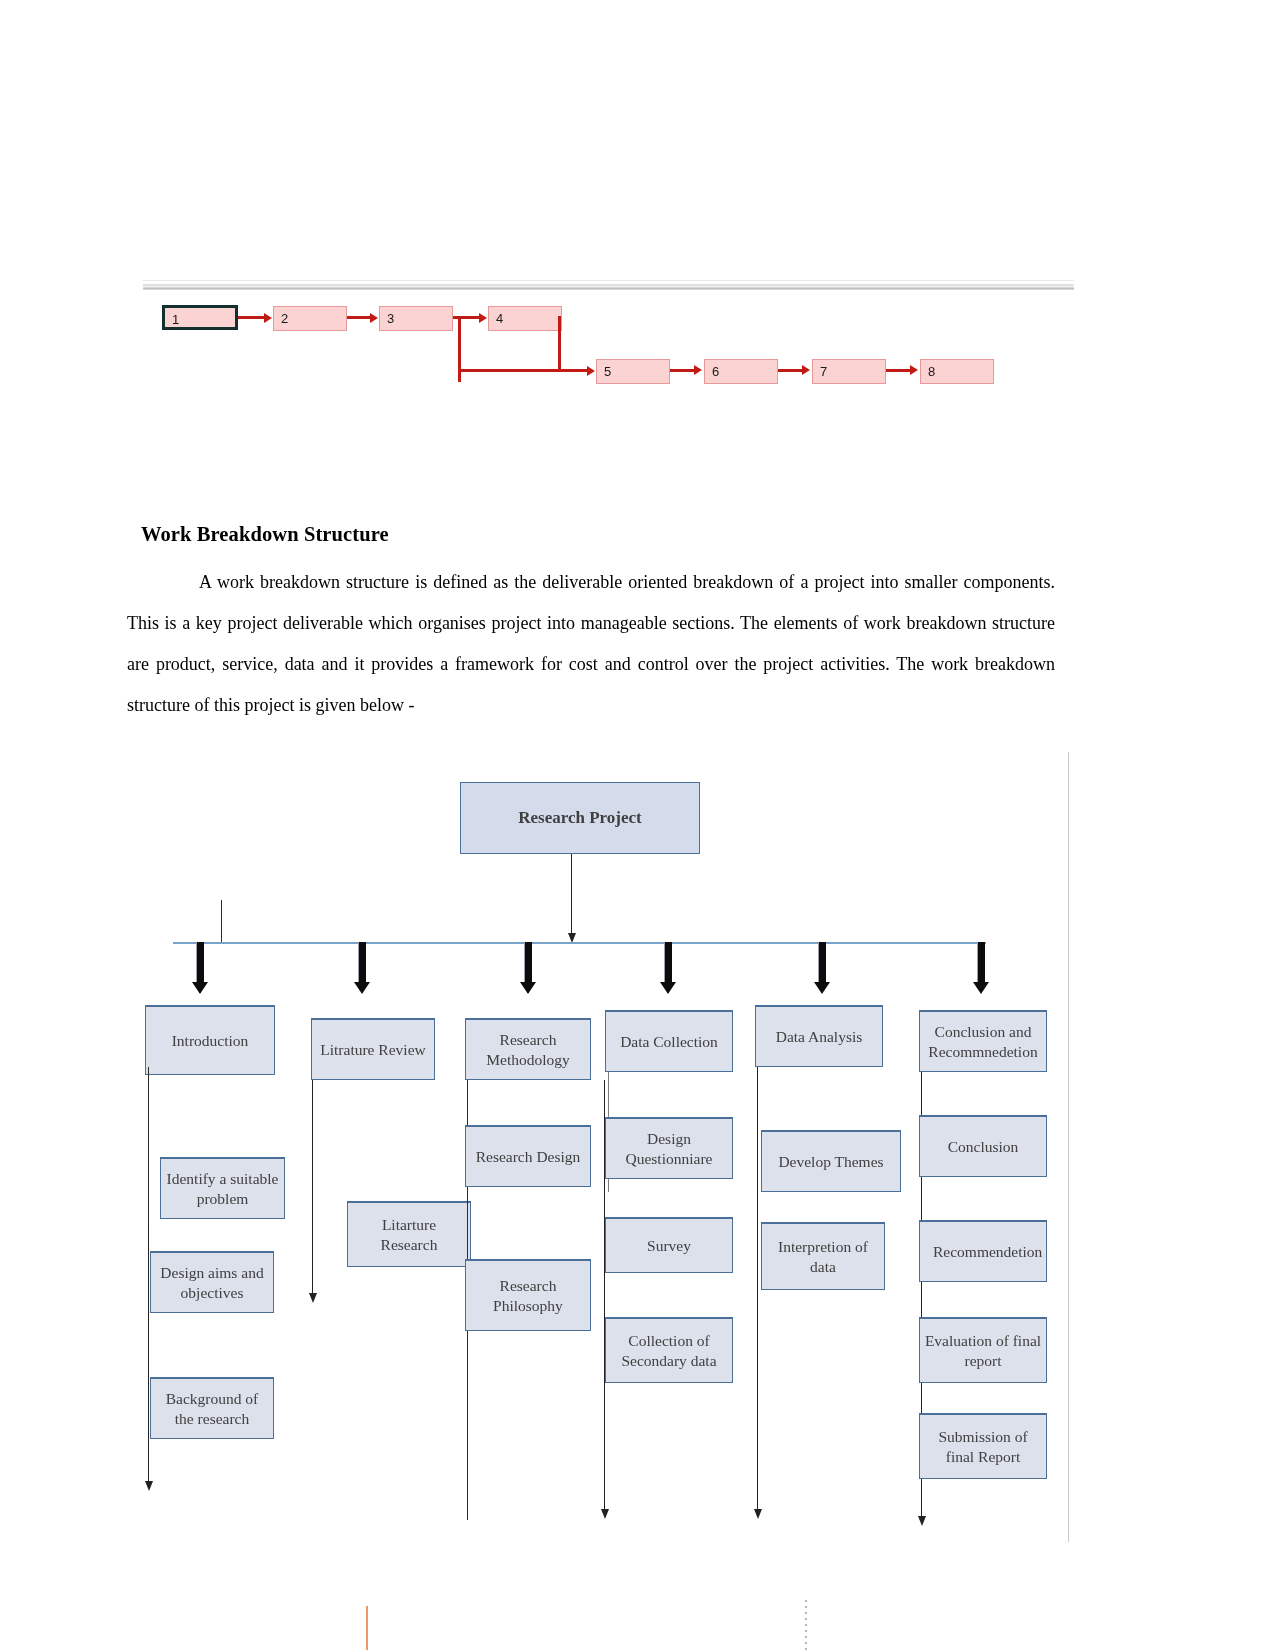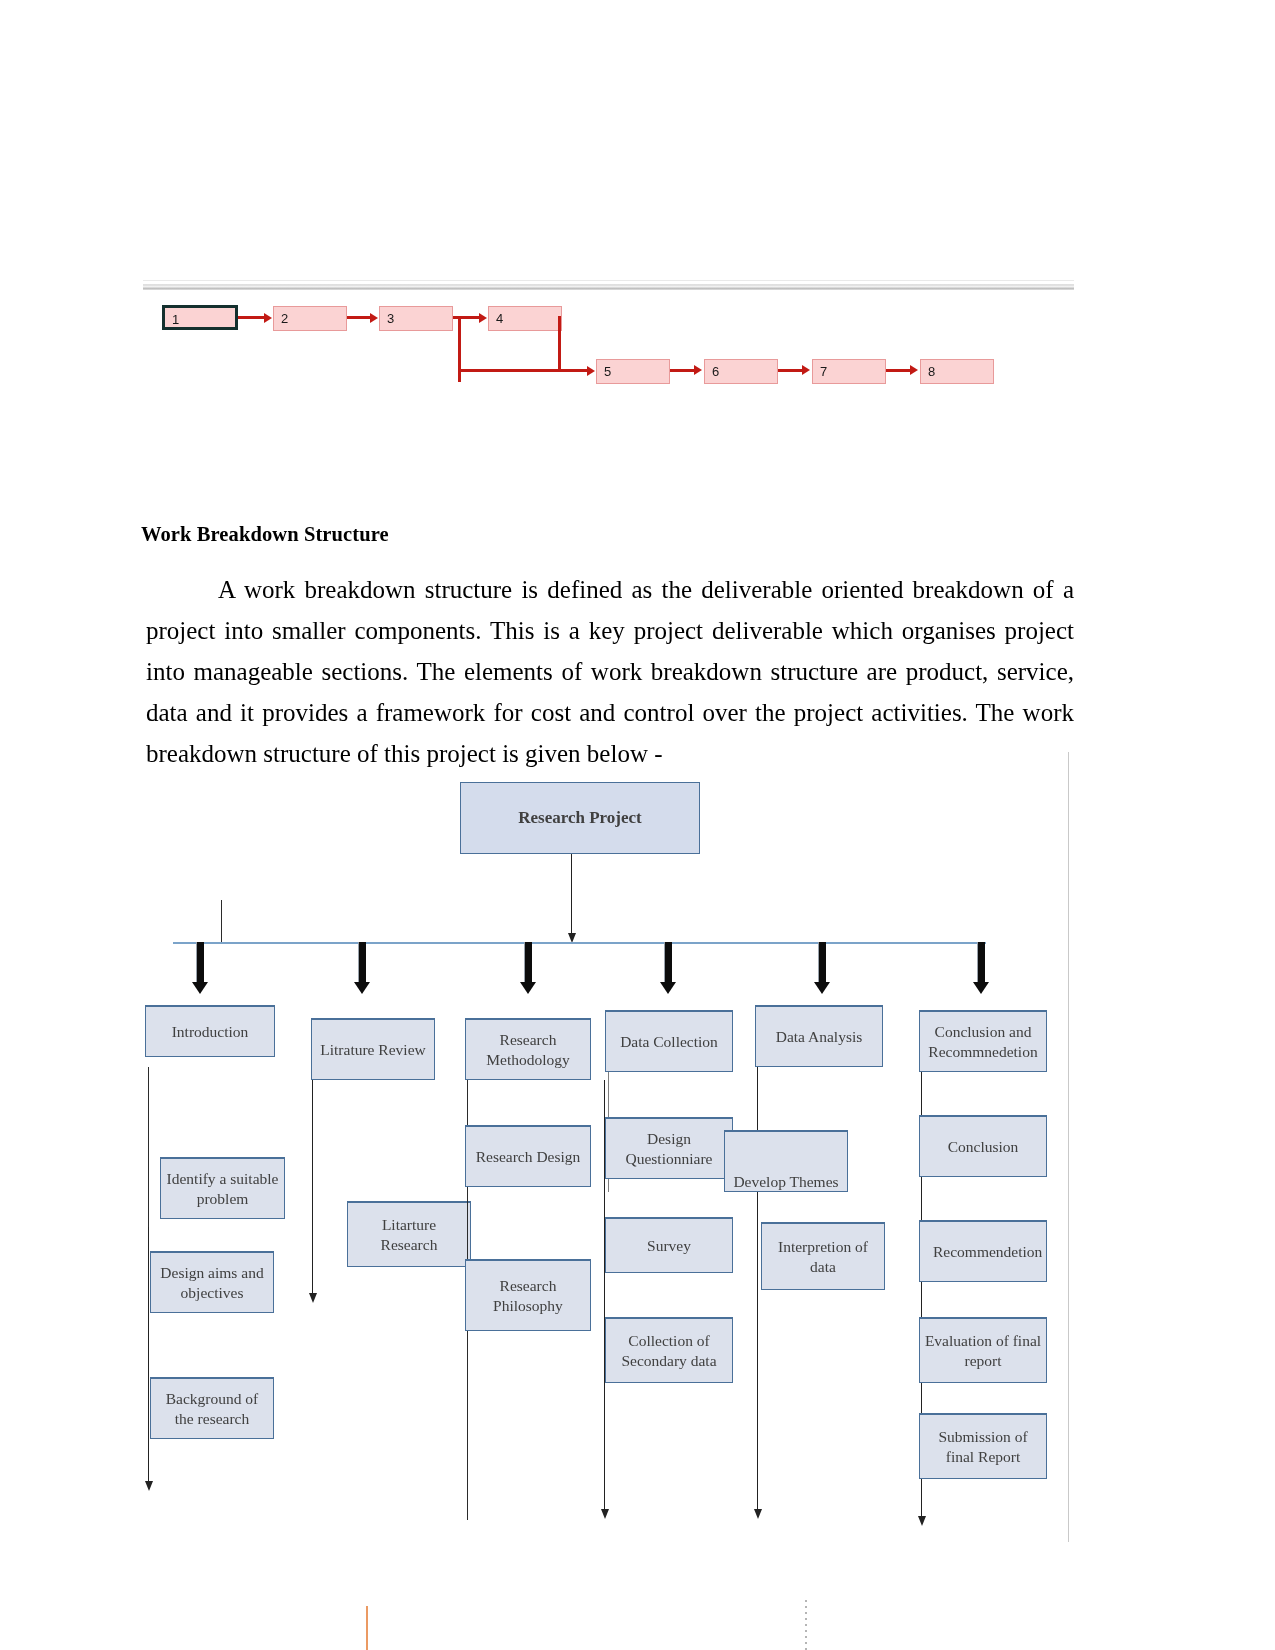--- a/index.html
+++ b/index.html
@@ -22,22 +22,22 @@
   .nd-box.selected{border:3px solid #14302e;background:#fbd3d3;}
   .nd-box.selected::before{content:"";position:absolute;left:-3px;top:-3px;bottom:-3px;width:3px;}
   .nd-line{position:absolute;background:#c21a14;}
   .nd-arrow{position:absolute;width:0;height:0;
     border-top:5px solid transparent;border-bottom:5px solid transparent;
     border-left:8px solid #c21a14;}
 
   
   #wbs-heading{position:absolute;left:141px;top:506px;font-size:20.5px;font-weight:bold;
     letter-spacing:.1px;}
-  #wbs-paragraph{position:absolute;left:146px;top:544px;width:928px;
-    font-size:25px;line-height:41px;text-align:justify;text-indent:72px;
+  #wbs-paragraph{position:absolute;left:127px;top:544px;width:928px;
+    font-size:18px;line-height:41px;text-align:justify;text-indent:72px;
     -webkit-hyphens:none;hyphens:none;}
 
   
   #wbs-chart{position:absolute;left:0;top:752px;width:1275px;height:800px;}
   #wbs-right-border{position:absolute;left:1068px;top:752px;width:1px;height:790px;background:#c9c9c9;}
 
   .wbs-box{position:absolute;box-sizing:border-box;background:#dce1ec;
     border:1.4px solid #4a7099;border-top-width:2px;
     display:flex;align-items:center;justify-content:center;text-align:center;
     font-size:15.5px;line-height:19.5px;color:#404040;padding:0 4px;}
@@ -166,21 +166,21 @@
     </div>
     <div class="thick-arrow" style="left:818px;top:190px;height:52px;">
       <div class="shaft" style="height:40px;"></div>
         <div class="head" style="top:40px;"></div>
     </div>
     <div class="thick-arrow" style="left:977px;top:190px;height:52px;">
       <div class="shaft" style="height:40px;"></div>
         <div class="head" style="top:40px;"></div>
     </div>
 
-    <div class="wbs-box" style="left:145px;top:253px;width:130px;height:52px;">
+    <div class="wbs-box" style="left:145px;top:253px;width:130px;height:70px;">
       <span>Introduction</span>
     </div>
     <div class="vblack" style="left:148px;top:315px;height:160px;"></div>
     <div class="thin-arrow" style="left:148px;top:475px;height:255px;">
       <div class="head"></div>
     </div>
     <div class="wbs-box" style="left:160px;top:405px;width:125px;height:62px;">
       <span>Identify a suitable problem</span>
     </div>
     <div class="wbs-box" style="left:150px;top:499px;width:124px;height:62px;">
@@ -228,21 +228,21 @@
       <span>Collection of Secondary data</span>
     </div>
 
     <div class="wbs-box" style="left:755px;top:253px;width:128px;height:62px;">
       <span>Data Analysis</span>
     </div>
     <div class="vblack" style="left:757px;top:315px;height:443px;"></div>
     <div class="thin-arrow" style="left:757px;top:315px;height:443px;">
       <div class="head"></div>
     </div>
-    <div class="wbs-box" style="left:724px;top:378px;width:124px;height:62px;align-items:flex-end;">
+    <div class="wbs-box" style="left:761px;top:378px;width:140px;height:62px;">
       <span>Develop Themes</span>
     </div>
     <div class="wbs-box" style="left:761px;top:470px;width:124px;height:68px;">
       <span>Interpretion of data</span>
     </div>
 
     <div class="wbs-box" style="left:919px;top:258px;width:128px;height:62px;">
       <span>Conclusion and Recommnedetion</span>
     </div>
     <div class="vblack" style="left:921px;top:320px;height:445px;"></div>

